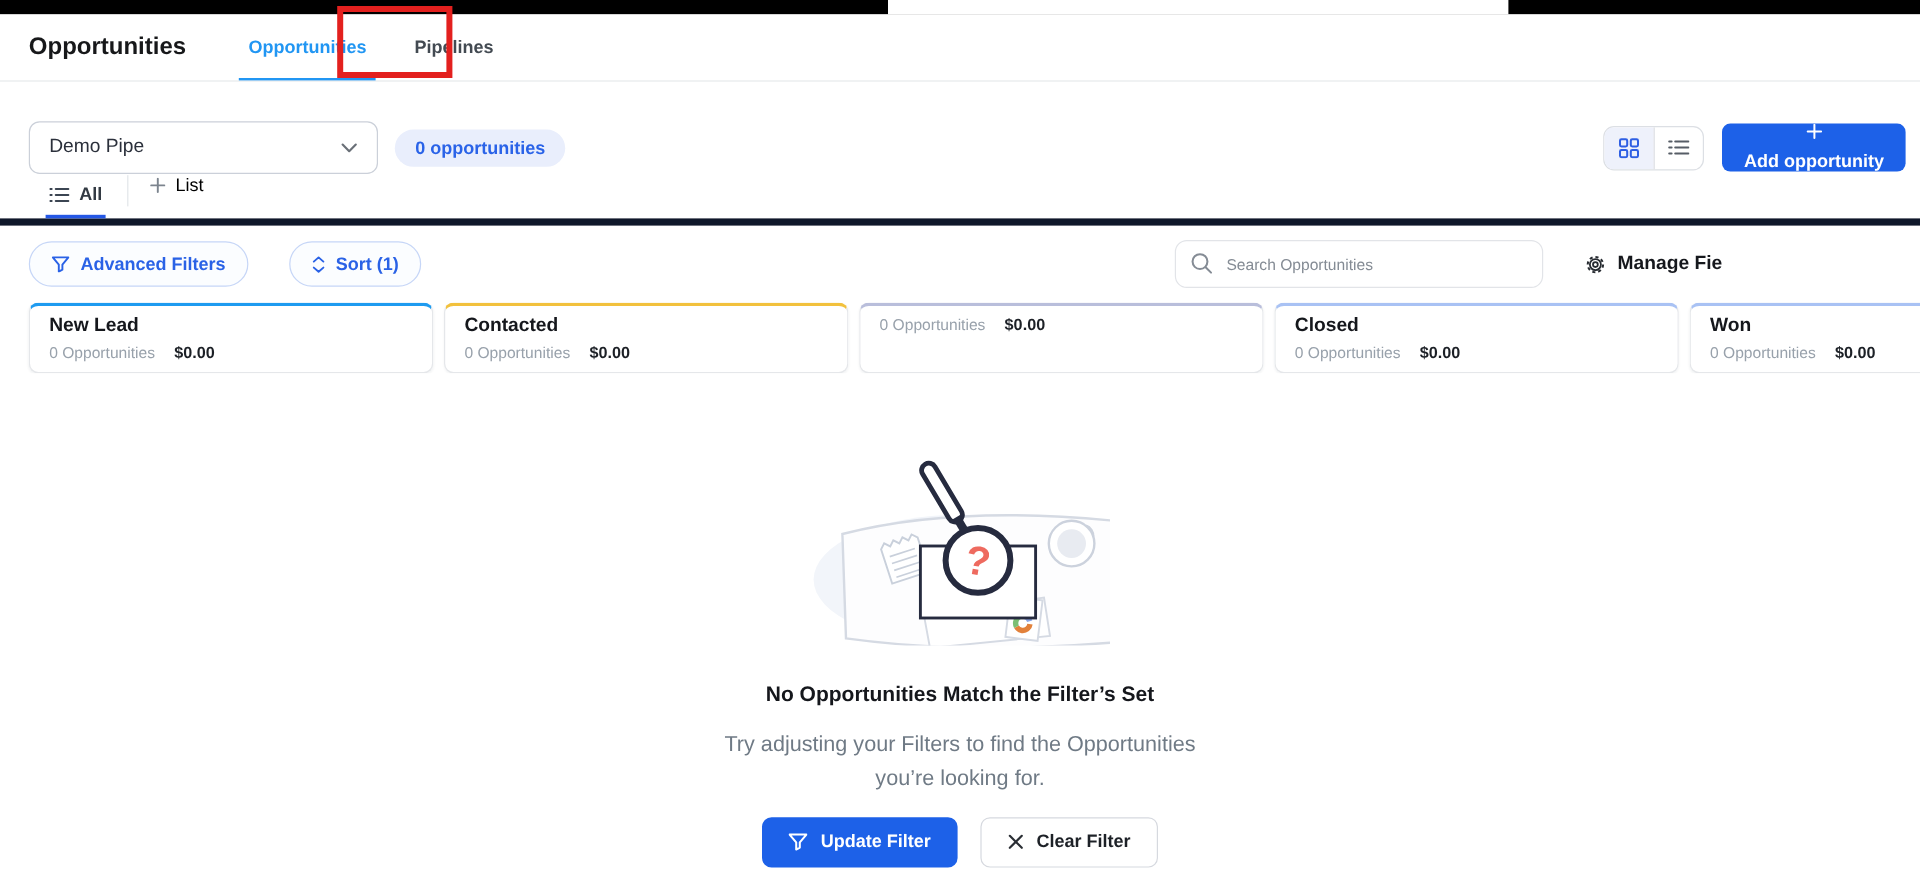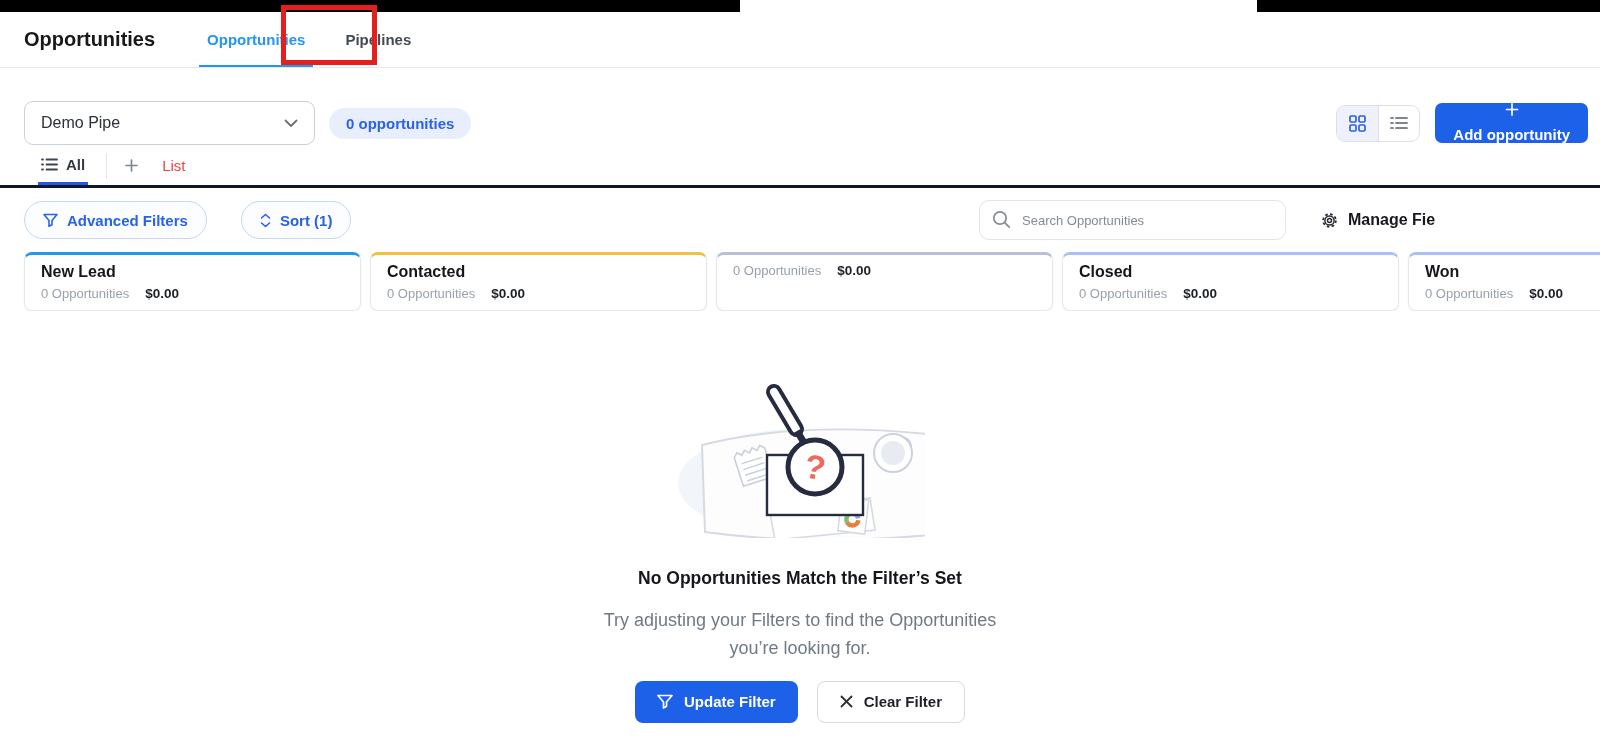--- a/index.html
+++ b/index.html
@@ -36,25 +36,25 @@
                  overflow:hidden; background:#fff; }
   .view-btn { width:41px; display:flex; align-items:center; justify-content:center; cursor:pointer; }
   .view-btn.active { background:#eef1fb; }
   .view-btn + .view-btn { border-left:1px solid #dcdfe4; }
   .add-btn { margin-left:15px; height:40px; padding:0 18px; background:#1d61e8; border-radius:7px;
              display:flex; align-items:center; gap:10px; color:#fff; font-size:15px; font-weight:700;
              border:none; cursor:pointer;flex-direction:column; }
 
   
   .subtabs { position:absolute; top:146px; left:0; width:1600px; height:42px;
-             border-bottom:3px solid #0f172a; display:flex; align-items:center; padding-left:38px; }
+             border-bottom:6px solid #0f172a; display:flex; align-items:flex-start; padding-left:38px; }
   .subtab { display:flex; align-items:center; gap:8px; height:100%; padding:0 3px;
             font-size:15px; font-weight:600; color:#333a43; border-bottom:3px solid #2457e5; cursor:pointer; }
   .subtab-divider { width:1px; height:26px; background:#e2e5e9; margin:0 18px; }
-  .add-list { display:flex; align-items:center; gap:24px; color:#ef4444; font-size:15px; cursor:pointer; }
+  .add-list { display:flex; align-items:center; gap:8px; color:#000000; font-size:15px; cursor:pointer; }
 
   
   .filterbar { position:absolute; top:188px; left:0; width:1440px; height:64px;
                display:flex; align-items:center; padding:0 0 0 24px;gap:20px; }
   .pill { height:38px; border:1px solid #c6d6f7; border-radius:19px; background:#fbfdff;
           display:flex; align-items:center; gap:9px; padding:0 18px; color:#2a62e6;
           font-size:15px; font-weight:600; cursor:pointer; }
   .pill + .pill { margin-left:14px; }
   .searchbox { position:relative; width:307px; height:40px; }
   .searchbox input { width:100%; height:100%; border:1px solid #e2e4e8; border-radius:10px;

